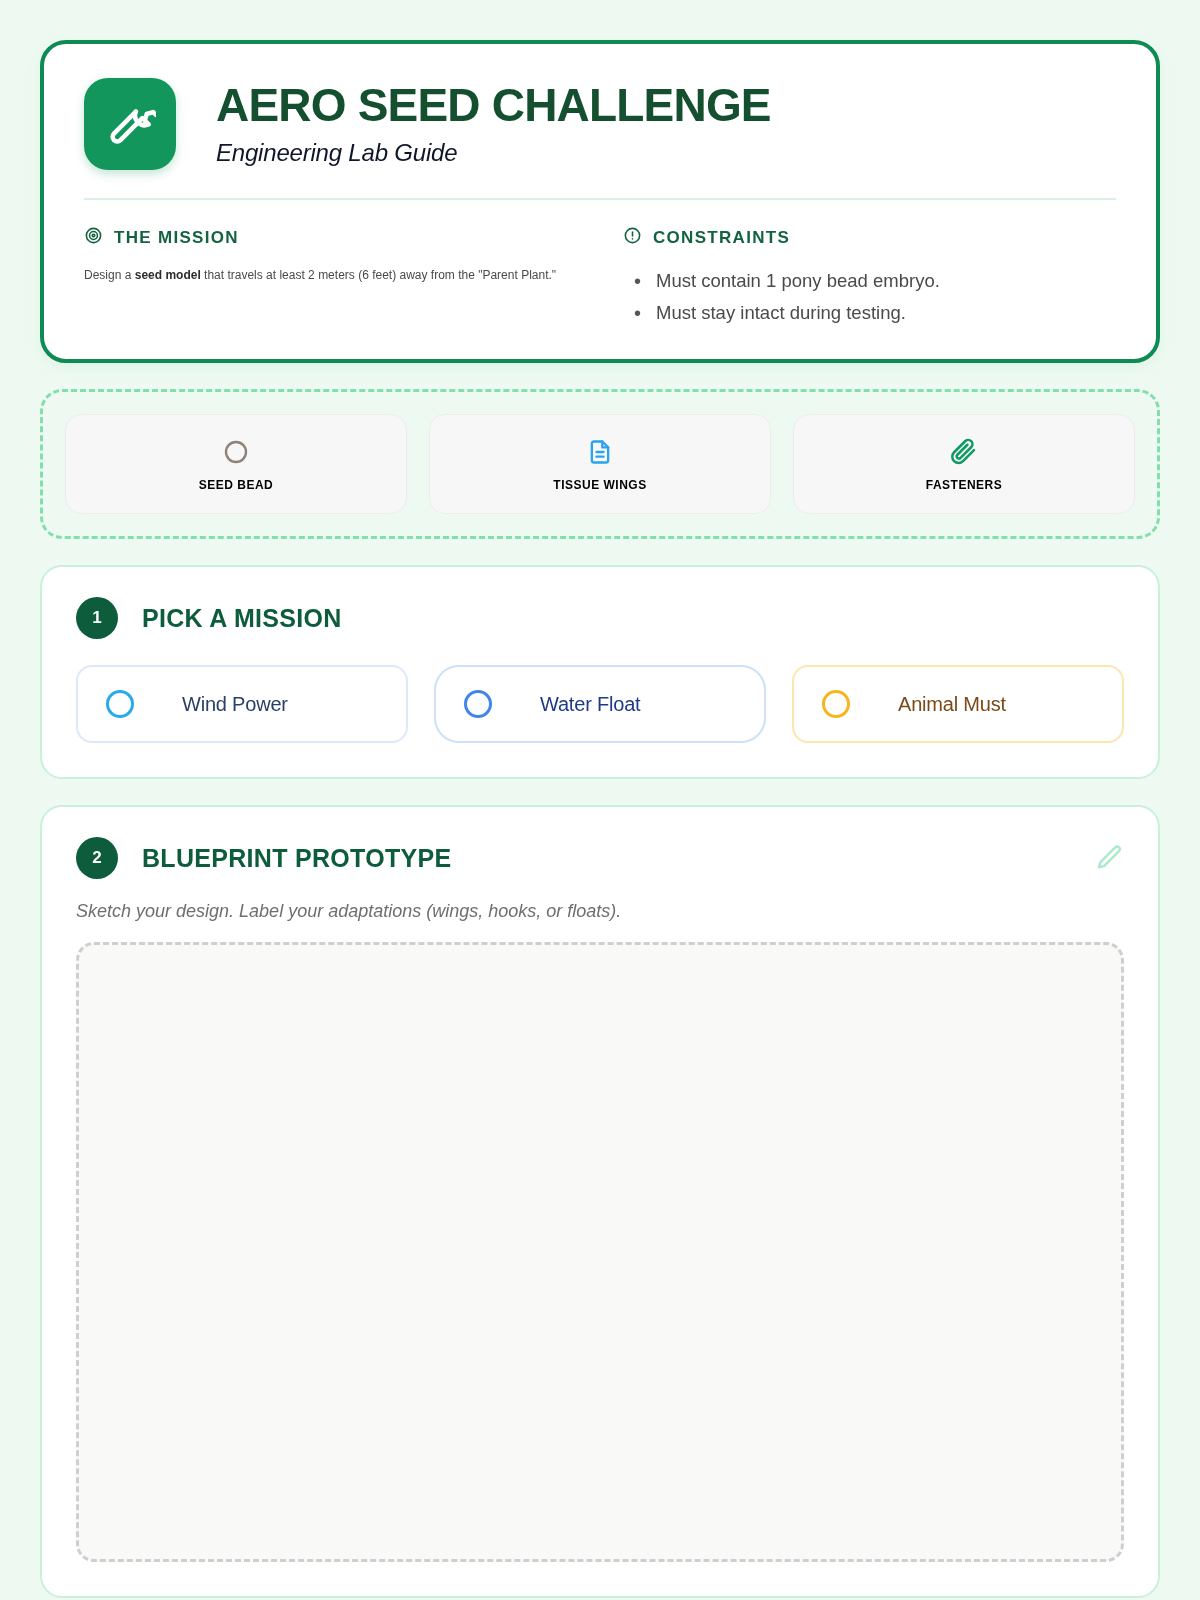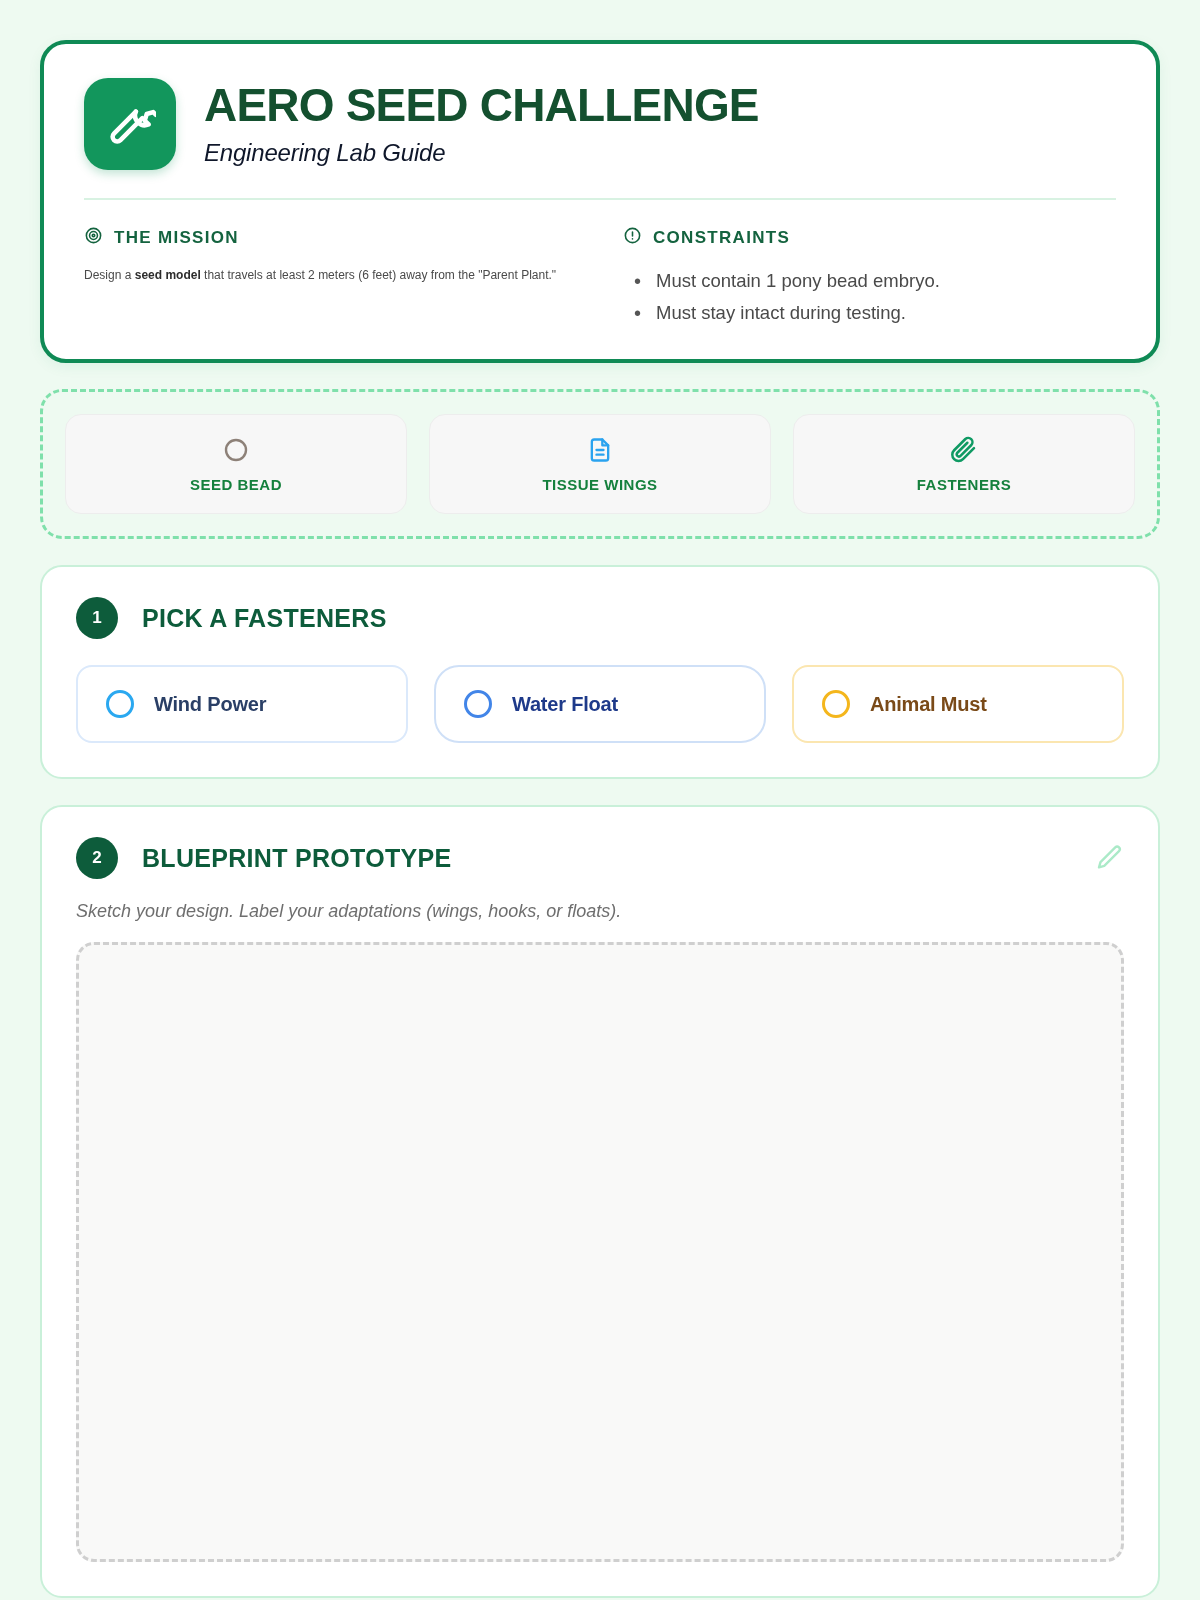--- a/index.html
+++ b/index.html
@@ -24,21 +24,21 @@
     background: #ffffff;
     border: 4px solid #0f8a55;
     border-radius: 26px;
     padding: 34px 40px 30px 40px;
     box-shadow: 0 4px 14px rgba(15,138,85,0.07);
   }
 
   .hero-top {
     display: flex;
     align-items: center;
-    gap: 28px;
+    gap: 40px;
     padding-bottom: 28px;
   }
 
   .hero-logo {
     width: 92px;
     height: 92px;
     border-radius: 24px;
     background: #12965c;
     display: flex;
     align-items: center;
@@ -132,24 +132,24 @@
     border-radius: 16px;
     height: 100px;
     display: flex;
     flex-direction: column;
     align-items: center;
     justify-content: center;
     gap: 11px;
   }
   .material-icon { height: 30px; display:flex; align-items:center; justify-content:center; }
   .material-label {
-    font-size: 15px;
+    font-size: 12px;
     font-weight: 800;
     letter-spacing: 0.5px;
-    color: #15803d;
+    color: #000000;
   }
 
   
   .section-card {
     margin-top: 26px;
     background: #ffffff;
     border: 2px solid #c9f0d9;
     border-radius: 22px;
     padding: 30px 34px 34px 34px;
   }
@@ -202,23 +202,24 @@
     border: 2px solid #dbe9fb;
   }
   .option .ring {
     width: 28px; height: 28px;
     border-radius: 50%;
     border: 3.5px solid #2aa8f0;
     flex: 0 0 auto;
   }
   .option .opt-label {
     font-size: 20px;
-    font-weight: 700;
+    font-weight: 400;
     color: #2a3f66;
     letter-spacing: -0.2px;
+    margin-left: 28px;
   }
   .option.variant-2 { border-color: #cfe0f7; border-radius: 25px; }
   .option.variant-2 .ring { border-color: #4285e8; }
   .option.variant-2 .opt-label { color: #1e3a8a; }
   .option.variant-3 { border-color: #fbe6b0; }
   .option.variant-3 .ring { border-color: #f4b61c; }
   .option.variant-3 .opt-label { color: #7a4a18; }
 
   
   .blueprint-hint {
@@ -324,21 +325,21 @@
         </svg>
       </span>
       <span class="material-label">FASTENERS</span>
     </div>
 
   </div>
 
   <div class="section-card">
     <div class="section-head">
       <div class="step-badge">1</div>
-      <div class="section-title">PICK A FASTENERS</div>
+      <div class="section-title">PICK A MISSION</div>
     </div>
 
     <div class="options">
       <div class="option variant-1">
         <span class="ring"></span>
         <span class="opt-label">Wind Power</span>
       </div>
       <div class="option variant-2">
         <span class="ring"></span>
         <span class="opt-label">Water Float</span>

